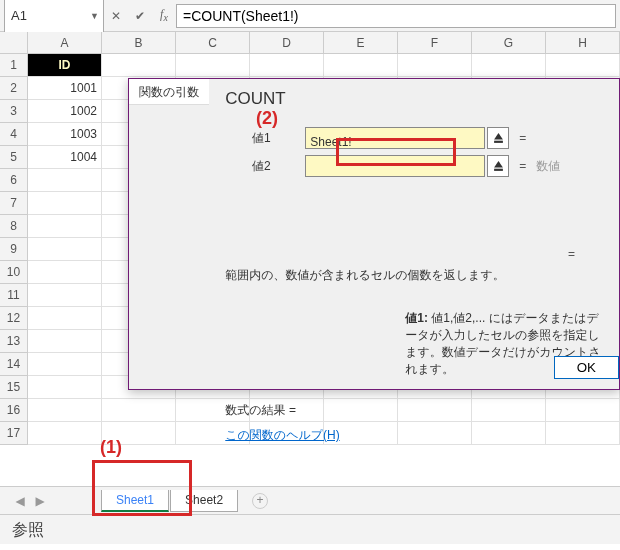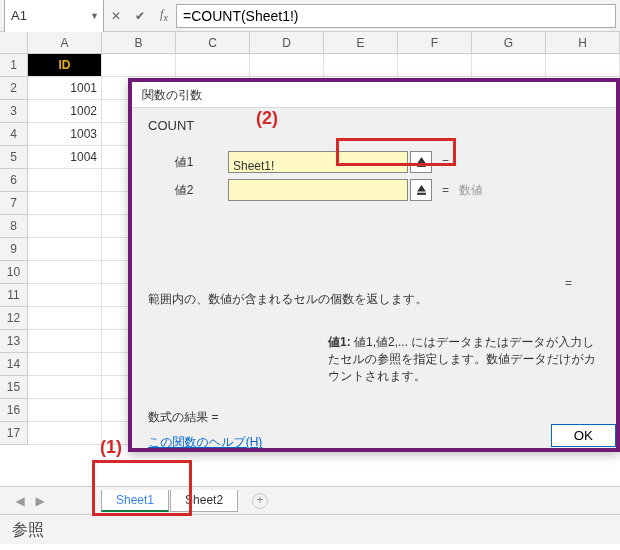--- a/index.html
+++ b/index.html
@@ -48,21 +48,21 @@
   }
   .formula-kw { color: #000; }
   
   .grid-area { position: relative; height: 454px; overflow: hidden; }
   .col-headers { display: flex; height: 22px; background: #f3f3f3; }
   .hdr-corner { width: 28px; border-right: 1px solid #ccc; border-bottom: 1px solid #ccc; }
   .col-h { width: 74px; border-right: 1px solid #ccc; border-bottom: 1px solid #ccc; text-align: center; line-height: 22px; color: #555; }
   .row { display: flex; height: 23px; }
   .row-h { width: 28px; border-right: 1px solid #ccc; border-bottom: 1px solid #ccc; text-align: center; line-height: 23px; background: #f3f3f3; color: #555; }
   .cell { width: 74px; border-right: 1px solid #e0e0e0; border-bottom: 1px solid #e0e0e0; line-height: 23px; padding: 0 4px; text-align: right; }
-  .cell.header-cell { background: #000; color: #eab308; text-align: center; font-weight: bold; }
+  .cell.header-cell { background: #000; color: #fef9c3; text-align: center; font-weight: bold; }
   
   .tabs-bar {
     position: absolute;
     left: 0; right: 0;
     top: 486px;
     height: 28px;
     background: #f3f3f3;
     border-top: 1px solid #ccc;
     display: flex;
     align-items: center;
@@ -79,37 +79,36 @@
   }
   .sheet-tab.active { color: #3b82f6; border-bottom: 2px solid #107c41; }
   .tab-add { margin-left: 14px; color: #888; border:1px solid #ccc; border-radius:50%; width:16px; height:16px; line-height:13px; text-align:center; font-size:12px;}
   
   .status-bar { position: absolute; left: 0; right: 0; top: 514px; height: 30px; background: #f3f3f3; border-top: 1px solid #ccc; padding: 5px 12px; font-size: 16px; color: #444; }
   
   .dialog {
     position: absolute;
     left: 128px; top: 78px;
     width: 492px;
-    height: 374px;
+    height: 312px;
     background: #f0f0f0;
-    border: 4px solid #701a75;
+    border: 1px solid #701a75;
     box-shadow: 0 3px 10px rgba(0,0,0,.25);
     display: flex;
-    flex-direction: column;
   }
   .dlg-title {
     height: 26px; line-height: 26px;
     padding: 0 10px;
     background: #fff;
     border-bottom: 1px solid #ddd;
     font-size: 12px;
     color: #333;
   }
   .dlg-body { flex: 1; padding: 10px 16px 6px 16px; position: relative; font-size: 12px; }
-  .fn-name { font-size: 13px; margin-bottom: 18px; }
+  .fn-name { font-size: 17px; margin-bottom: 18px; }
   .arg-row { display: flex; align-items: center; margin-bottom: 6px; }
   .arg-label { width: 80px; text-align: center; padding-right: 8px; }
   .arg-input { width: 180px; height: 22px; border: 1px solid #888; background: #fef9c3; padding: 4px 4px; line-height: 20px; }
   .ref-btn { width: 22px; height: 22px; border: 1px solid #888; background: #fff; margin-left: 2px; display:flex; align-items:center; justify-content:center; }
   .ref-btn svg { width: 11px; height: 11px; }
   .eq { margin-left: 10px; color: #555; }
   .grayv { color: #999; }
   .desc1 { margin-top: 90px; }
   .desc2 { margin-top: 26px; padding-left: 180px; }
   .desc2 .lbl { font-weight: bold; }

